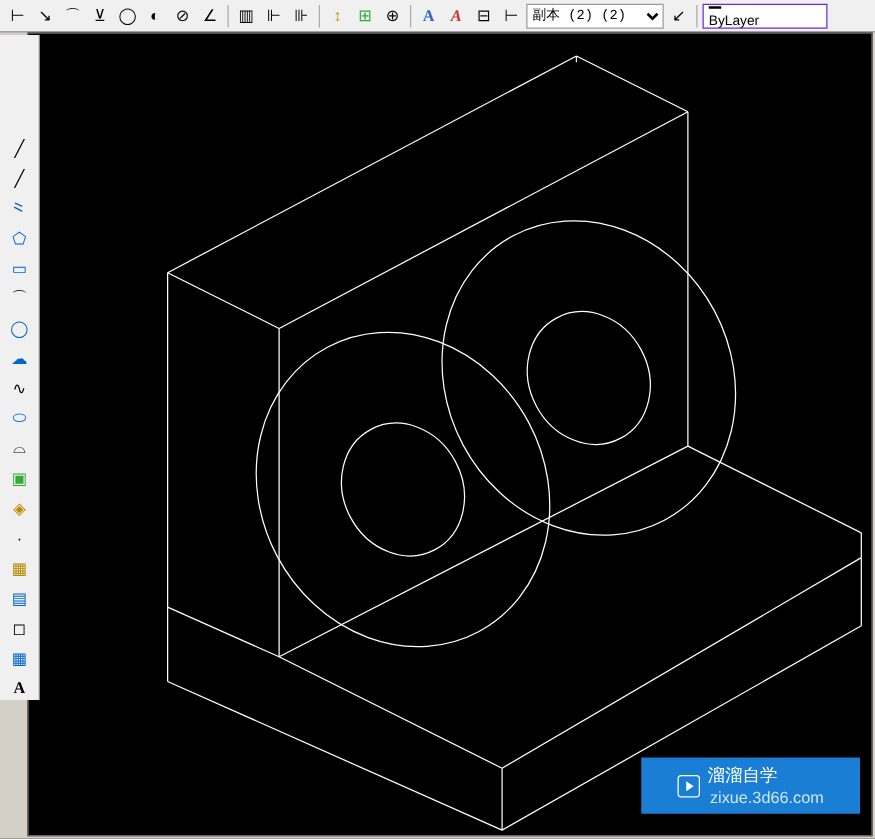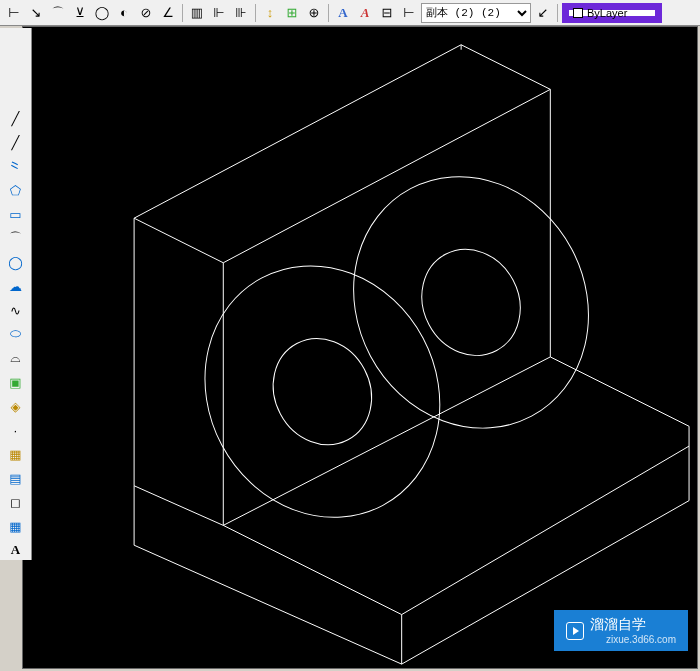--- a/index.html
+++ b/index.html
@@ -39,27 +39,28 @@
     .style-select {
       height: 20px;
       font-size: 11px;
       width: 110px;
       border: 1px solid #999;
       background: #fff;
       font-family: Liberation Mono, monospace;
     }
     .layer-dropdown {
       height: 20px;
-      border: 7px solid #6d28d9;
+      border: 1px solid #6d28d9;
       background: #fff;
       padding: 1px 4px;
       display: flex;
-      align-items: center;
+      align-items: flex-start;
       gap: 4px;
       min-width: 100px;
+      flex-direction: column;
     }
     .color-swatch {
       width: 10px;
       height: 10px;
       border: 1px solid #000;
       background: #fff;
     }
     .left-toolbar {
       position: absolute;
       left: 0;
@@ -109,30 +110,30 @@
       stroke: #fff;
       stroke-width: 1;
       fill: none;
     }
     .watermark {
       position: absolute;
       right: 12px;
       bottom: 20px;
       background: #1a7fd4;
       color: #fff;
-      padding: 6px 12px;
+      padding: 6px 29px;
       font-size: 14px;
       display: flex;
       align-items: center;
       gap: 6px;
     }
     .watermark-sub {
-      font-size: 10px;
+      font-size: 13px;
       opacity: 0.8;
-      margin-left: 16px;
+      margin-left: 2px;
     }
     .play-icon {
       width: 18px;
       height: 18px;
       border: 1.5px solid #fff;
       border-radius: 3px;
       display: flex;
       align-items: center;
       justify-content: center;
     }

